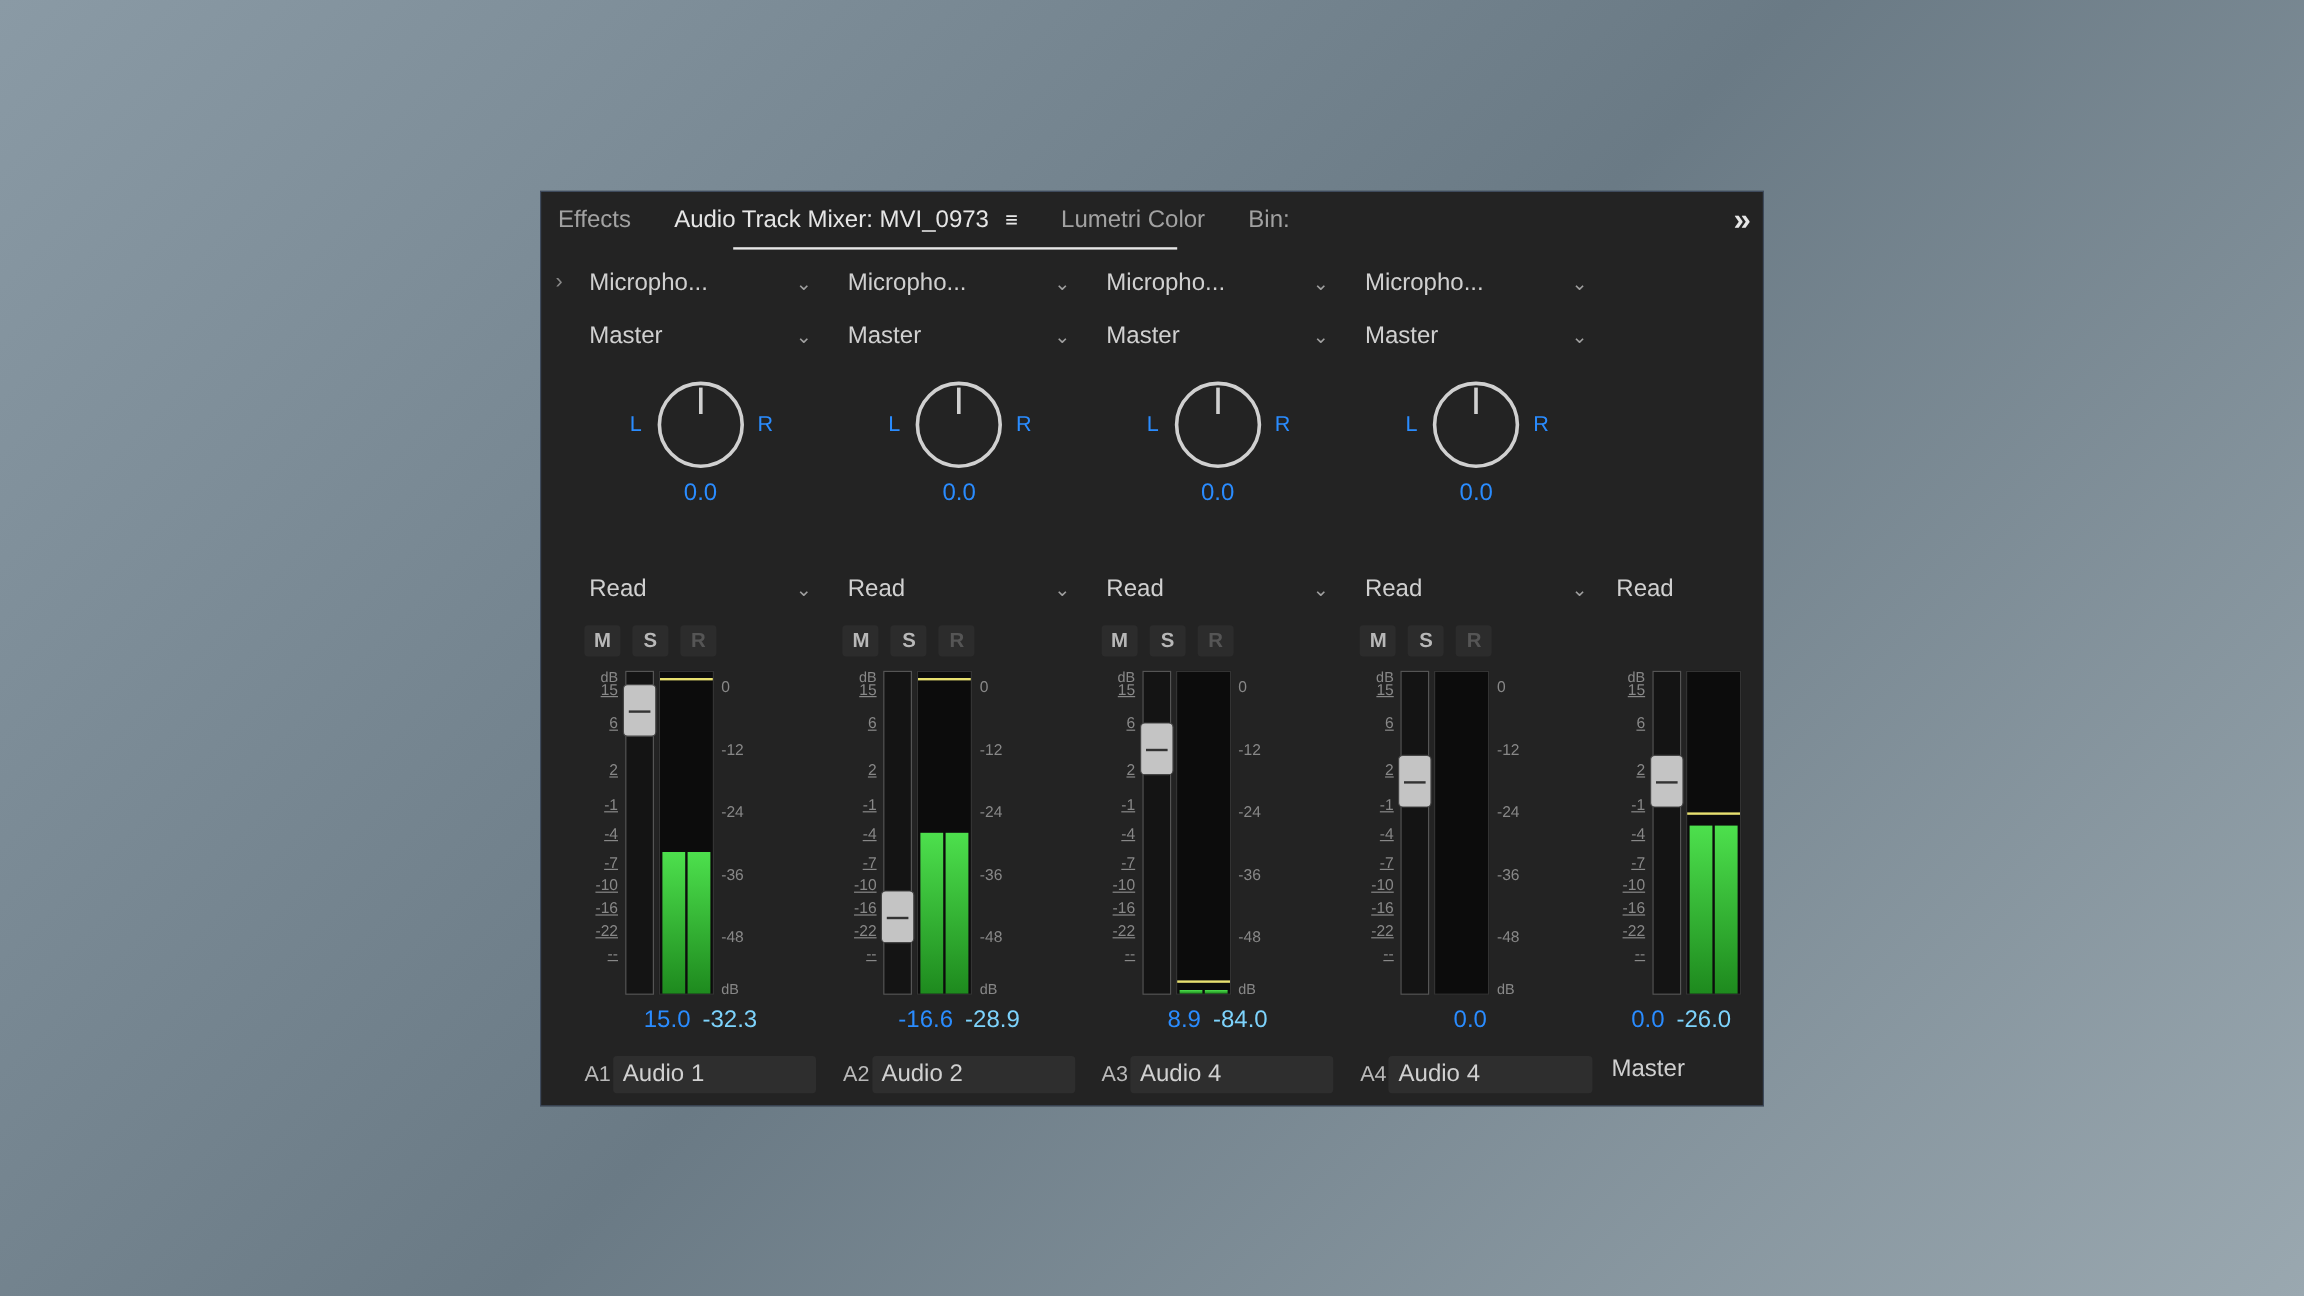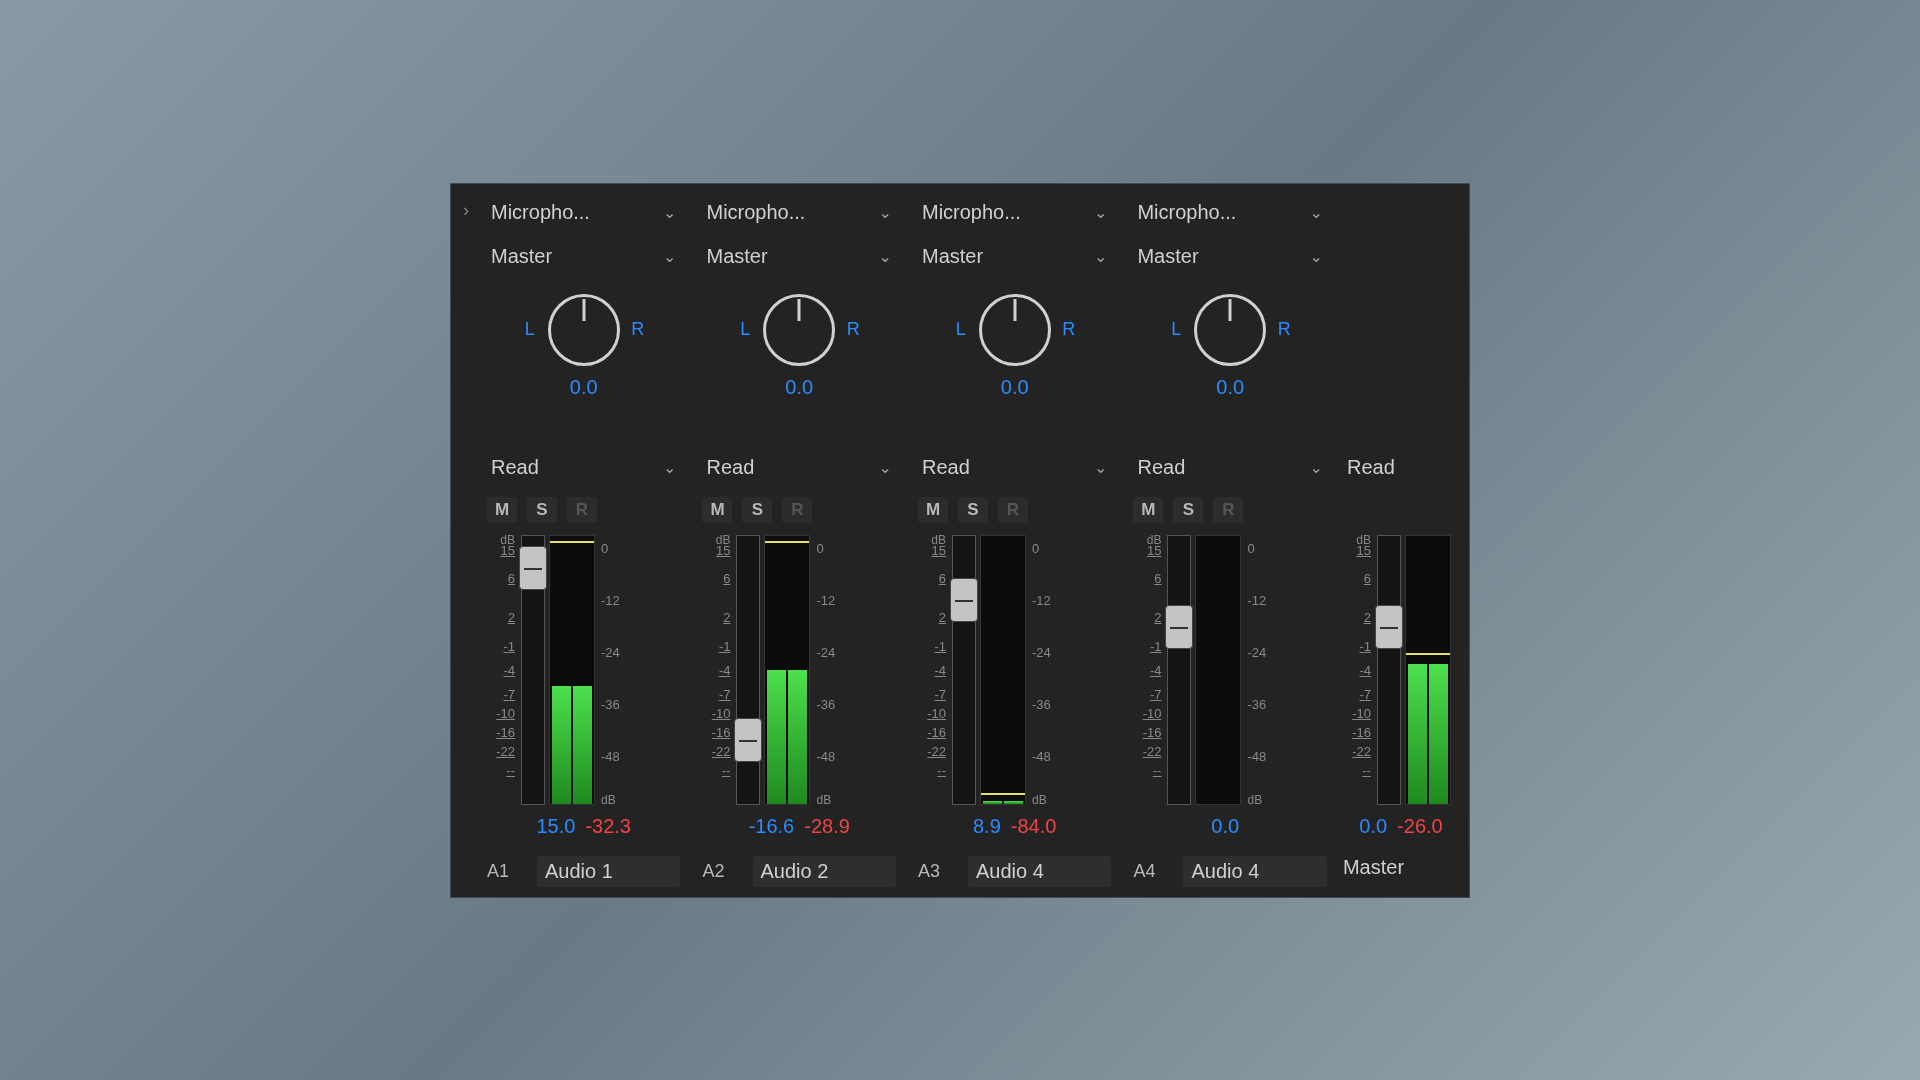--- a/index.html
+++ b/index.html
@@ -159,23 +159,23 @@
     font-size: 13px; color: #888;
   }
   .meter-scale .tick { position: absolute; left: 2px; }
   .meter-scale .db-bot { position: absolute; bottom: -2px; left: 2px; font-size: 12px; }
   .readout {
     display: flex; justify-content: center;
     margin-top: 10px;
     font-size: 20px;
   }
   .rd-vol { color: #2a8cff; }
-  .rd-peak { color: #ef4444; margin-left: 10px; }
+  .rd-peak { color: #7dd3fc; margin-left: 10px; }
   .chan-label {
-    display: flex; align-items: center; gap: 28px;
+    display: flex; align-items: center; gap: 2px;
     margin-top: 18px; margin-bottom: 6px;
   }
   .chan-id { font-size: 18px; color: #b8b8b8; }
   .chan-name {
     flex: 1; 
     font-size: 20px; color: #d0d0d0;
   }
   .chan-name.boxed {
     background: #2e2e2e; border-radius: 3px;
     padding: 4px 8px;
@@ -193,20 +193,31 @@
     align-items: center;
   }
   .tbtn { font-size: 22px; color: #d0d0d0; cursor: pointer; }
   .tbtn.rec { color: #8a2a2a; font-size: 26px; }
 </style>
 </head>
 <body>
 
 <div class="panel">
 
+  <div class="tabs">
+    <div class="tab">Effects</div>
+    <div class="tab active">
+      <span>Audio Track Mixer: MVI_0973</span>
+      <span class="menu-icon">≡</span>
+    </div>
+    <div class="tab">Lumetri Color</div>
+    <div class="tab">Bin:</div>
+    <div class="more-icon">»</div>
+    <div class="tab-underline" style="left:160px; width:370px;"></div>
+  </div>
 
   <div class="body">
     <div class="side-toggle">
       <span>›</span>
     </div>
     <div class="channels" id="channels-root">
   <div class="chan">
     <div class="dd">
       <span>Micropho...</span>
       <span class="chev">⌄</span>

